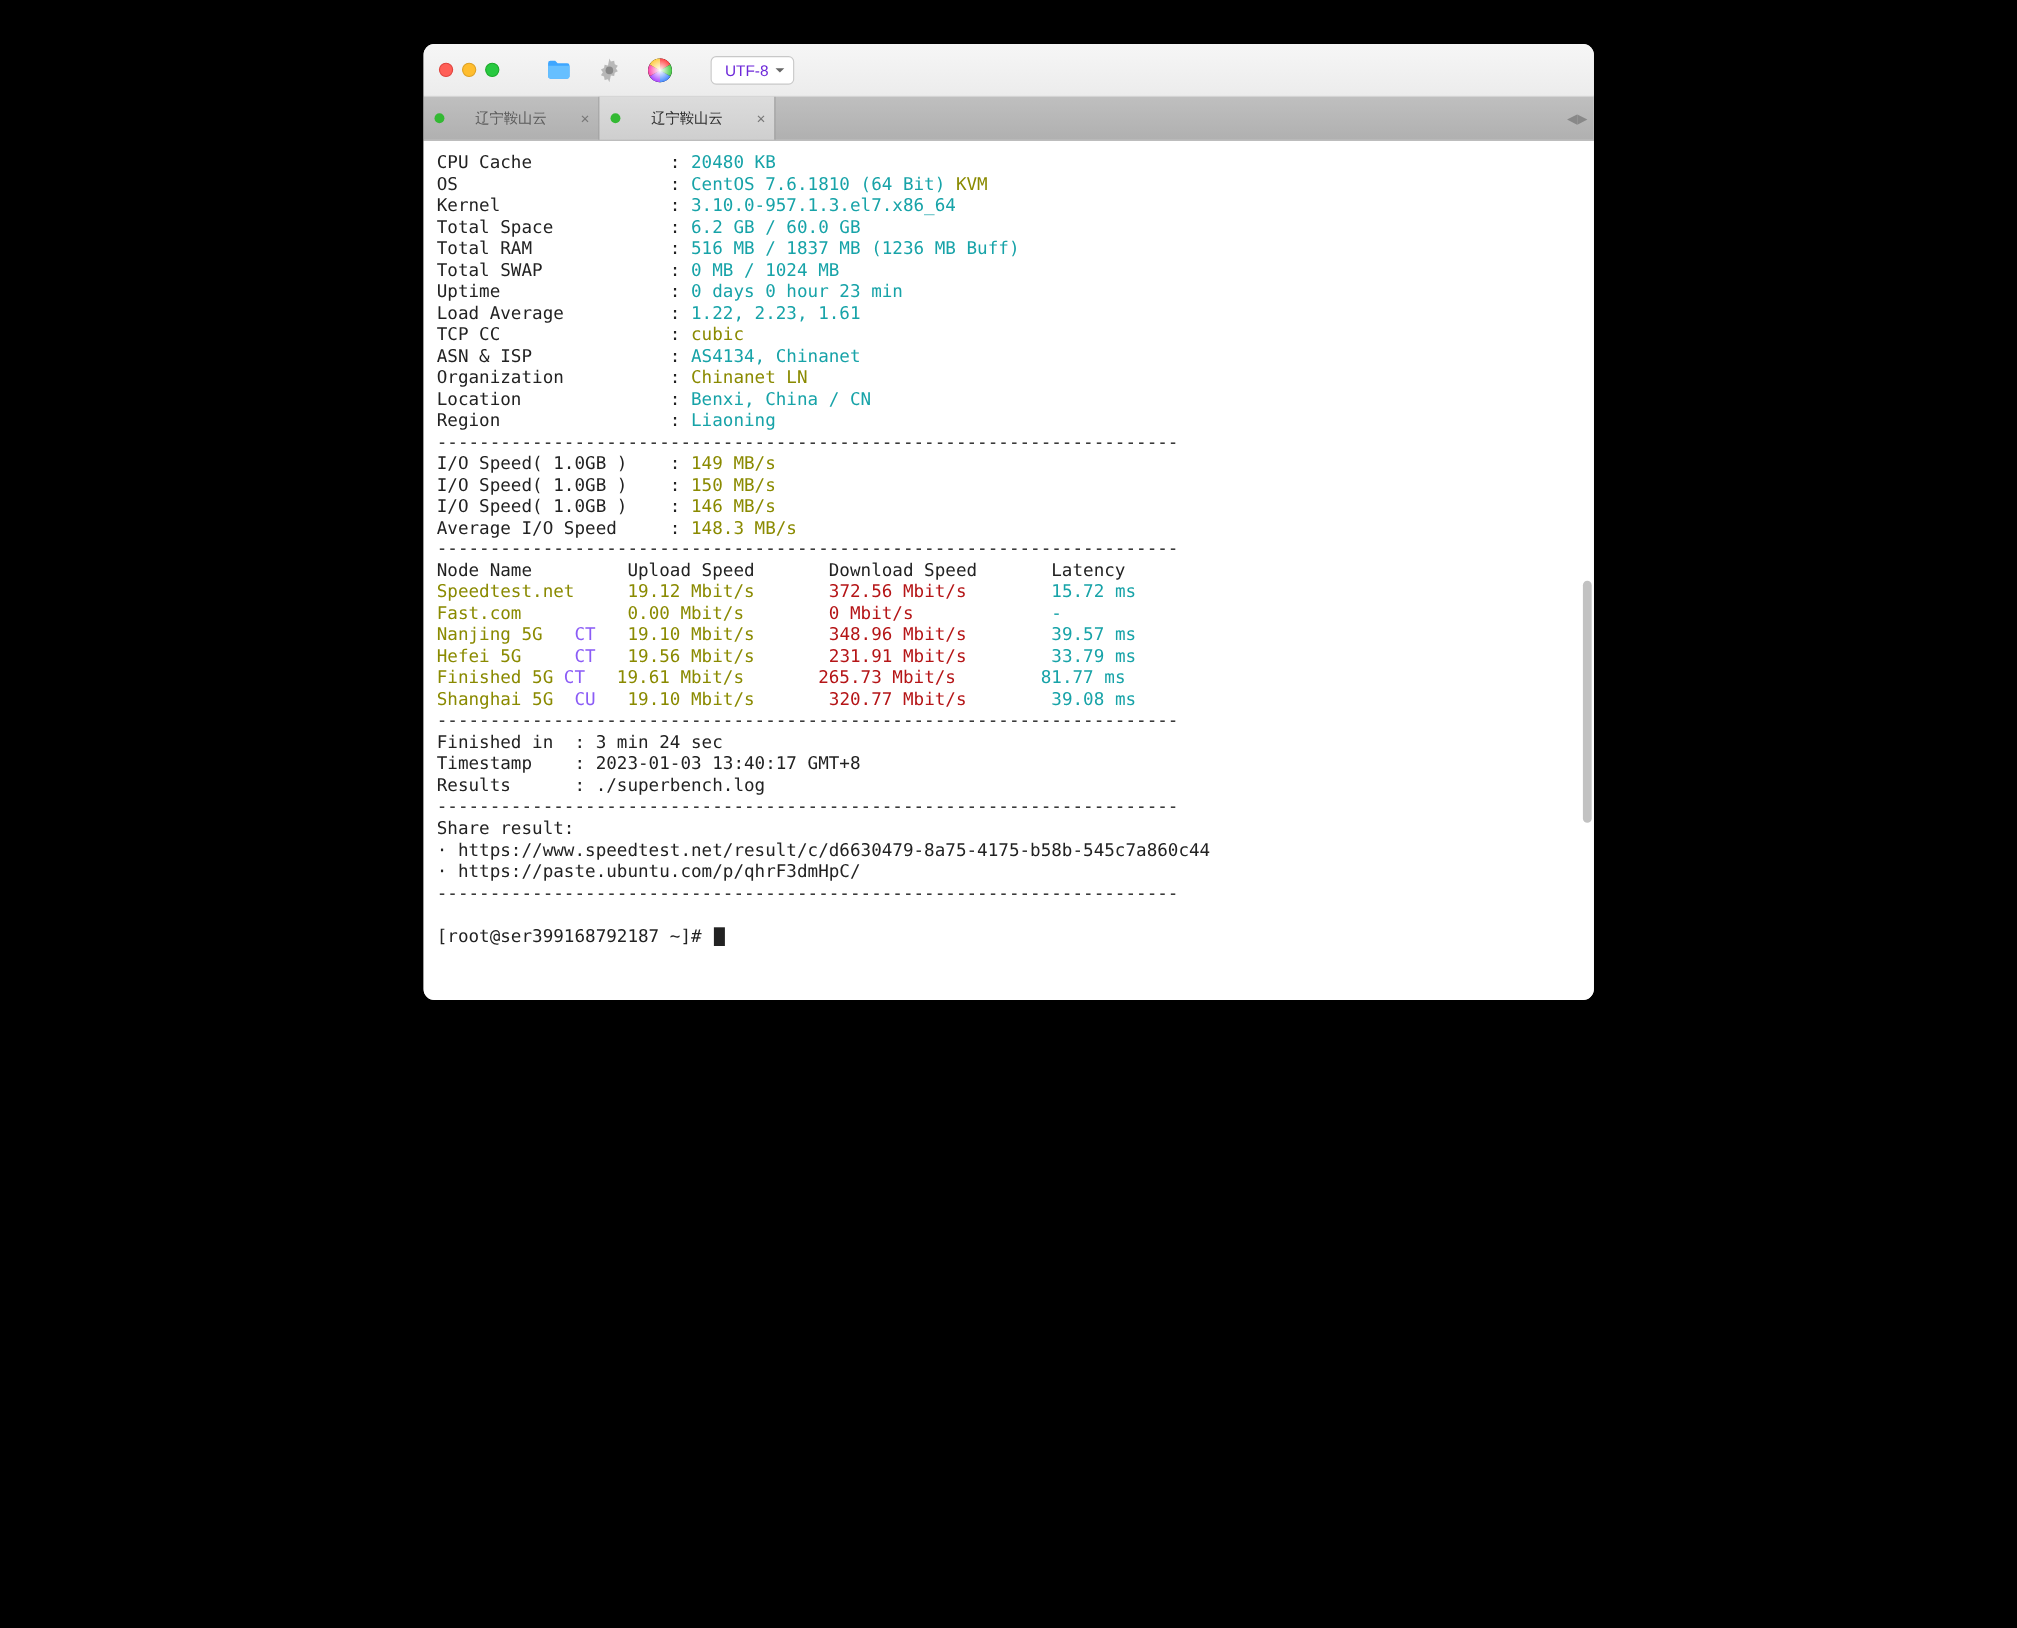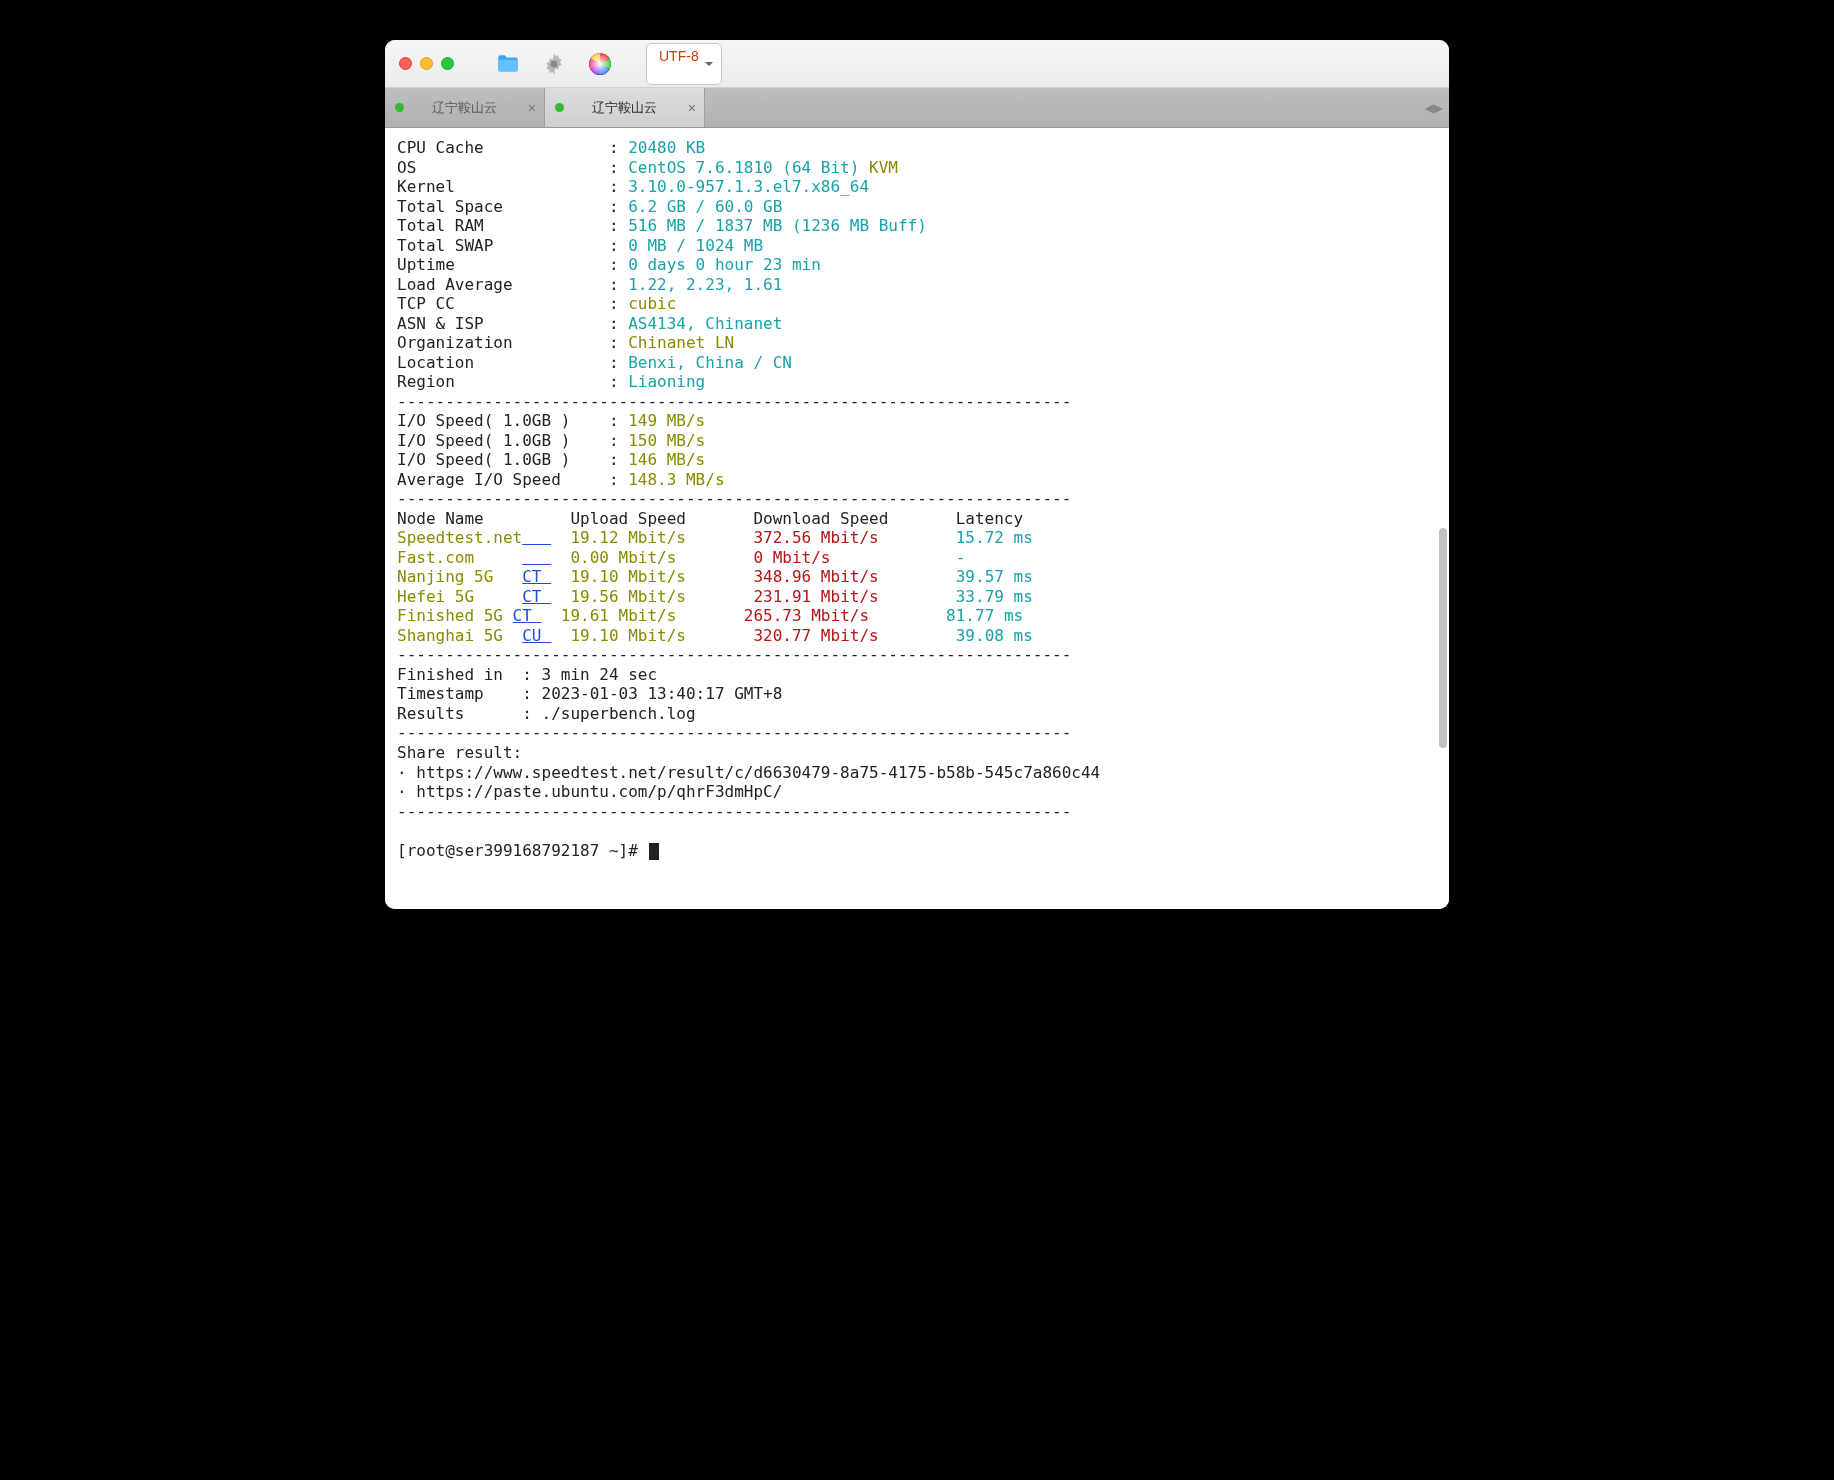--- a/index.html
+++ b/index.html
@@ -33,26 +33,26 @@
   .traffic-lights { display:flex; gap:8px; }
   .tl { width:13px; height:13px; border-radius:50%; }
   .tl.red{background:#ff5f57;border:1px solid #e0443e;}
   .tl.yellow{background:#ffbd2e;border:1px solid #dea123;}
   .tl.green{background:#28c940;border:1px solid #1aab29;}
   .toolbar-icons { display:flex; align-items:center; gap:18px; margin-left:28px; }
   .tb-icon { width:28px; height:28px; display:flex; align-items:center; justify-content:center; }
   .folder-icon svg, .gear-icon svg, .color-icon svg { width:26px; height:26px; }
   .encoding-select {
     margin-left: 20px;
-    padding: 4px 22px 20px 12px;
+    padding: 4px 22px 4px 12px;
     border: 1px solid #c8c8c8;
     border-radius: 5px;
     background: #fff;
     font-size: 14px;
-    color:#c2410c;
+    color:#6d28d9;
     position:relative;
   }
   .encoding-select::after{
     content:"";
     position:absolute; right:8px; top:50%;
     border:4px solid transparent; border-top-color:#666;
     transform:translateY(-25%);
   }
   .tabbar {
     height: 40px;
@@ -94,21 +94,21 @@
     position:relative;
     height: 781px;
   }
   .scrollbar-thumb{
     position:absolute; right:2px; top:400px;
     width:8px; height:220px;
     background:#c2c2c2; border-radius:4px;
   }
   .c-cyan{color:#17a3a8;}
   .c-olive{color:#8a8a00;margin-top:22px;}
-  .c-darkyan{color:#1d4ed8;text-decoration:underline;}
+  .c-darkyan{color:#8b5cf6;}
   .c-red{color:#b51517;}
   .cursor{display:inline-block;width:10px;height:17px;background:#222;vertical-align:text-bottom;margin-left:2px;}
 </style>
 </head>
 <body>
 
 <div class="window">
 
   <div class="titlebar">
     <div class="traffic-lights">

